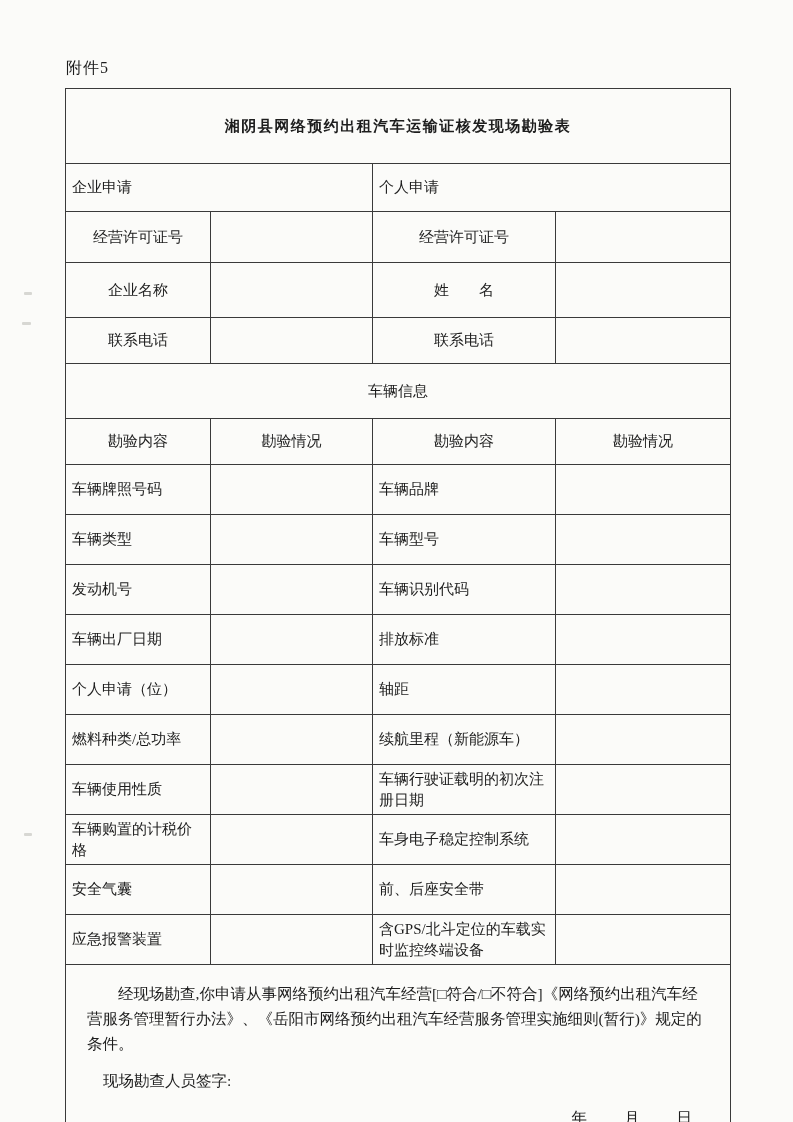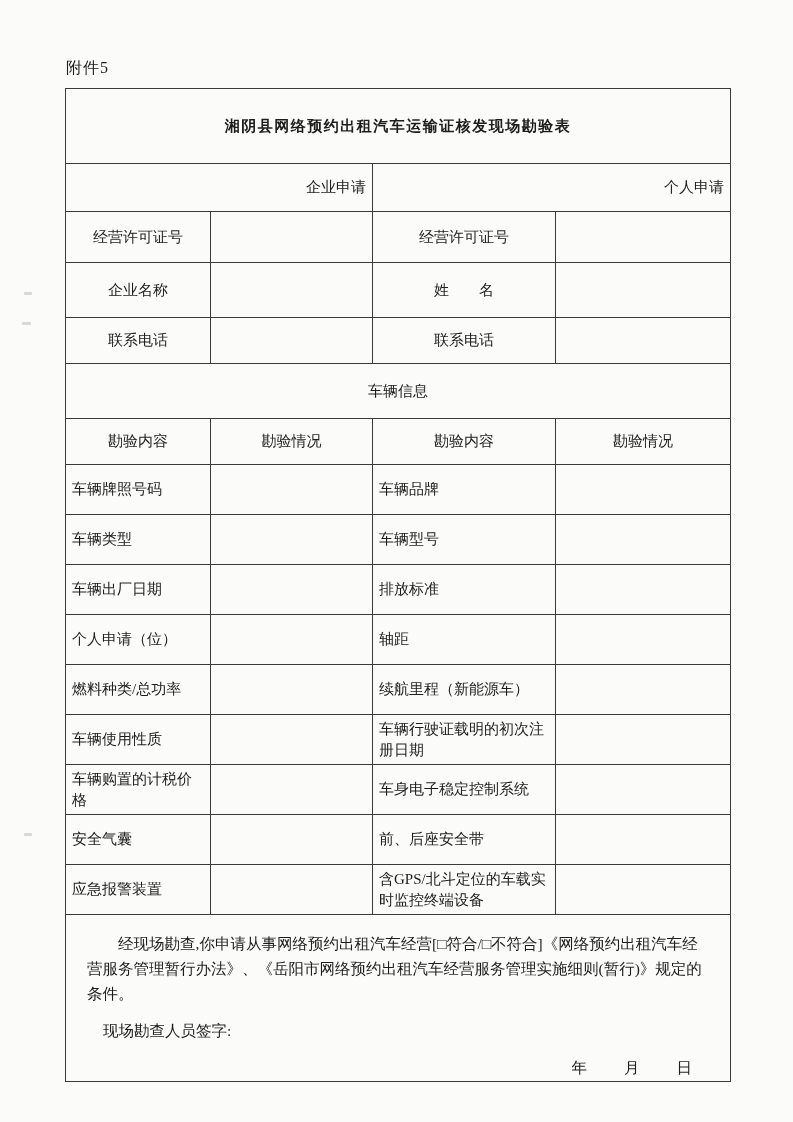--- a/index.html
+++ b/index.html
@@ -30,21 +30,21 @@
     line-height:1.35;
     word-break:break-all;
   }
   .r-title td{
     height:70px;
     text-align:center;
     font-size:24px;
     font-weight:bold;
     letter-spacing:1.5px;
   }
-  .r-apphead td{height:43px;text-align:right;}
+  .r-apphead td{height:43px;text-align:left;}
   .r-lic td{height:46px;}
   .r-name td{height:50px;}
   .r-phone td{height:41px;}
   .r-vinfo td{height:50px;text-align:center;}
   .r-colhead td{height:41px;text-align:center;}
   .r-item td{height:45px;}
   .cell-center{text-align:center;}
   .cell-label{padding-left:7px;}
   .r-bottom td{
     height:126px;
@@ -143,20 +143,26 @@
       <td></td>
     </tr>
 
     <tr class="r-item">
       <td class="cell-label">车辆类型</td>
       <td></td>
       <td class="cell-label">车辆型号</td>
       <td></td>
     </tr>
 
+    <tr class="r-item">
+      <td class="cell-label">发动机号</td>
+      <td></td>
+      <td class="cell-label">车辆识别代码</td>
+      <td></td>
+    </tr>
 
     <tr class="r-item">
       <td class="cell-label">车辆出厂日期</td>
       <td></td>
       <td class="cell-label">排放标准</td>
       <td></td>
     </tr>
 
     <tr class="r-item">
       <td class="cell-label">个人申请（位）</td>

